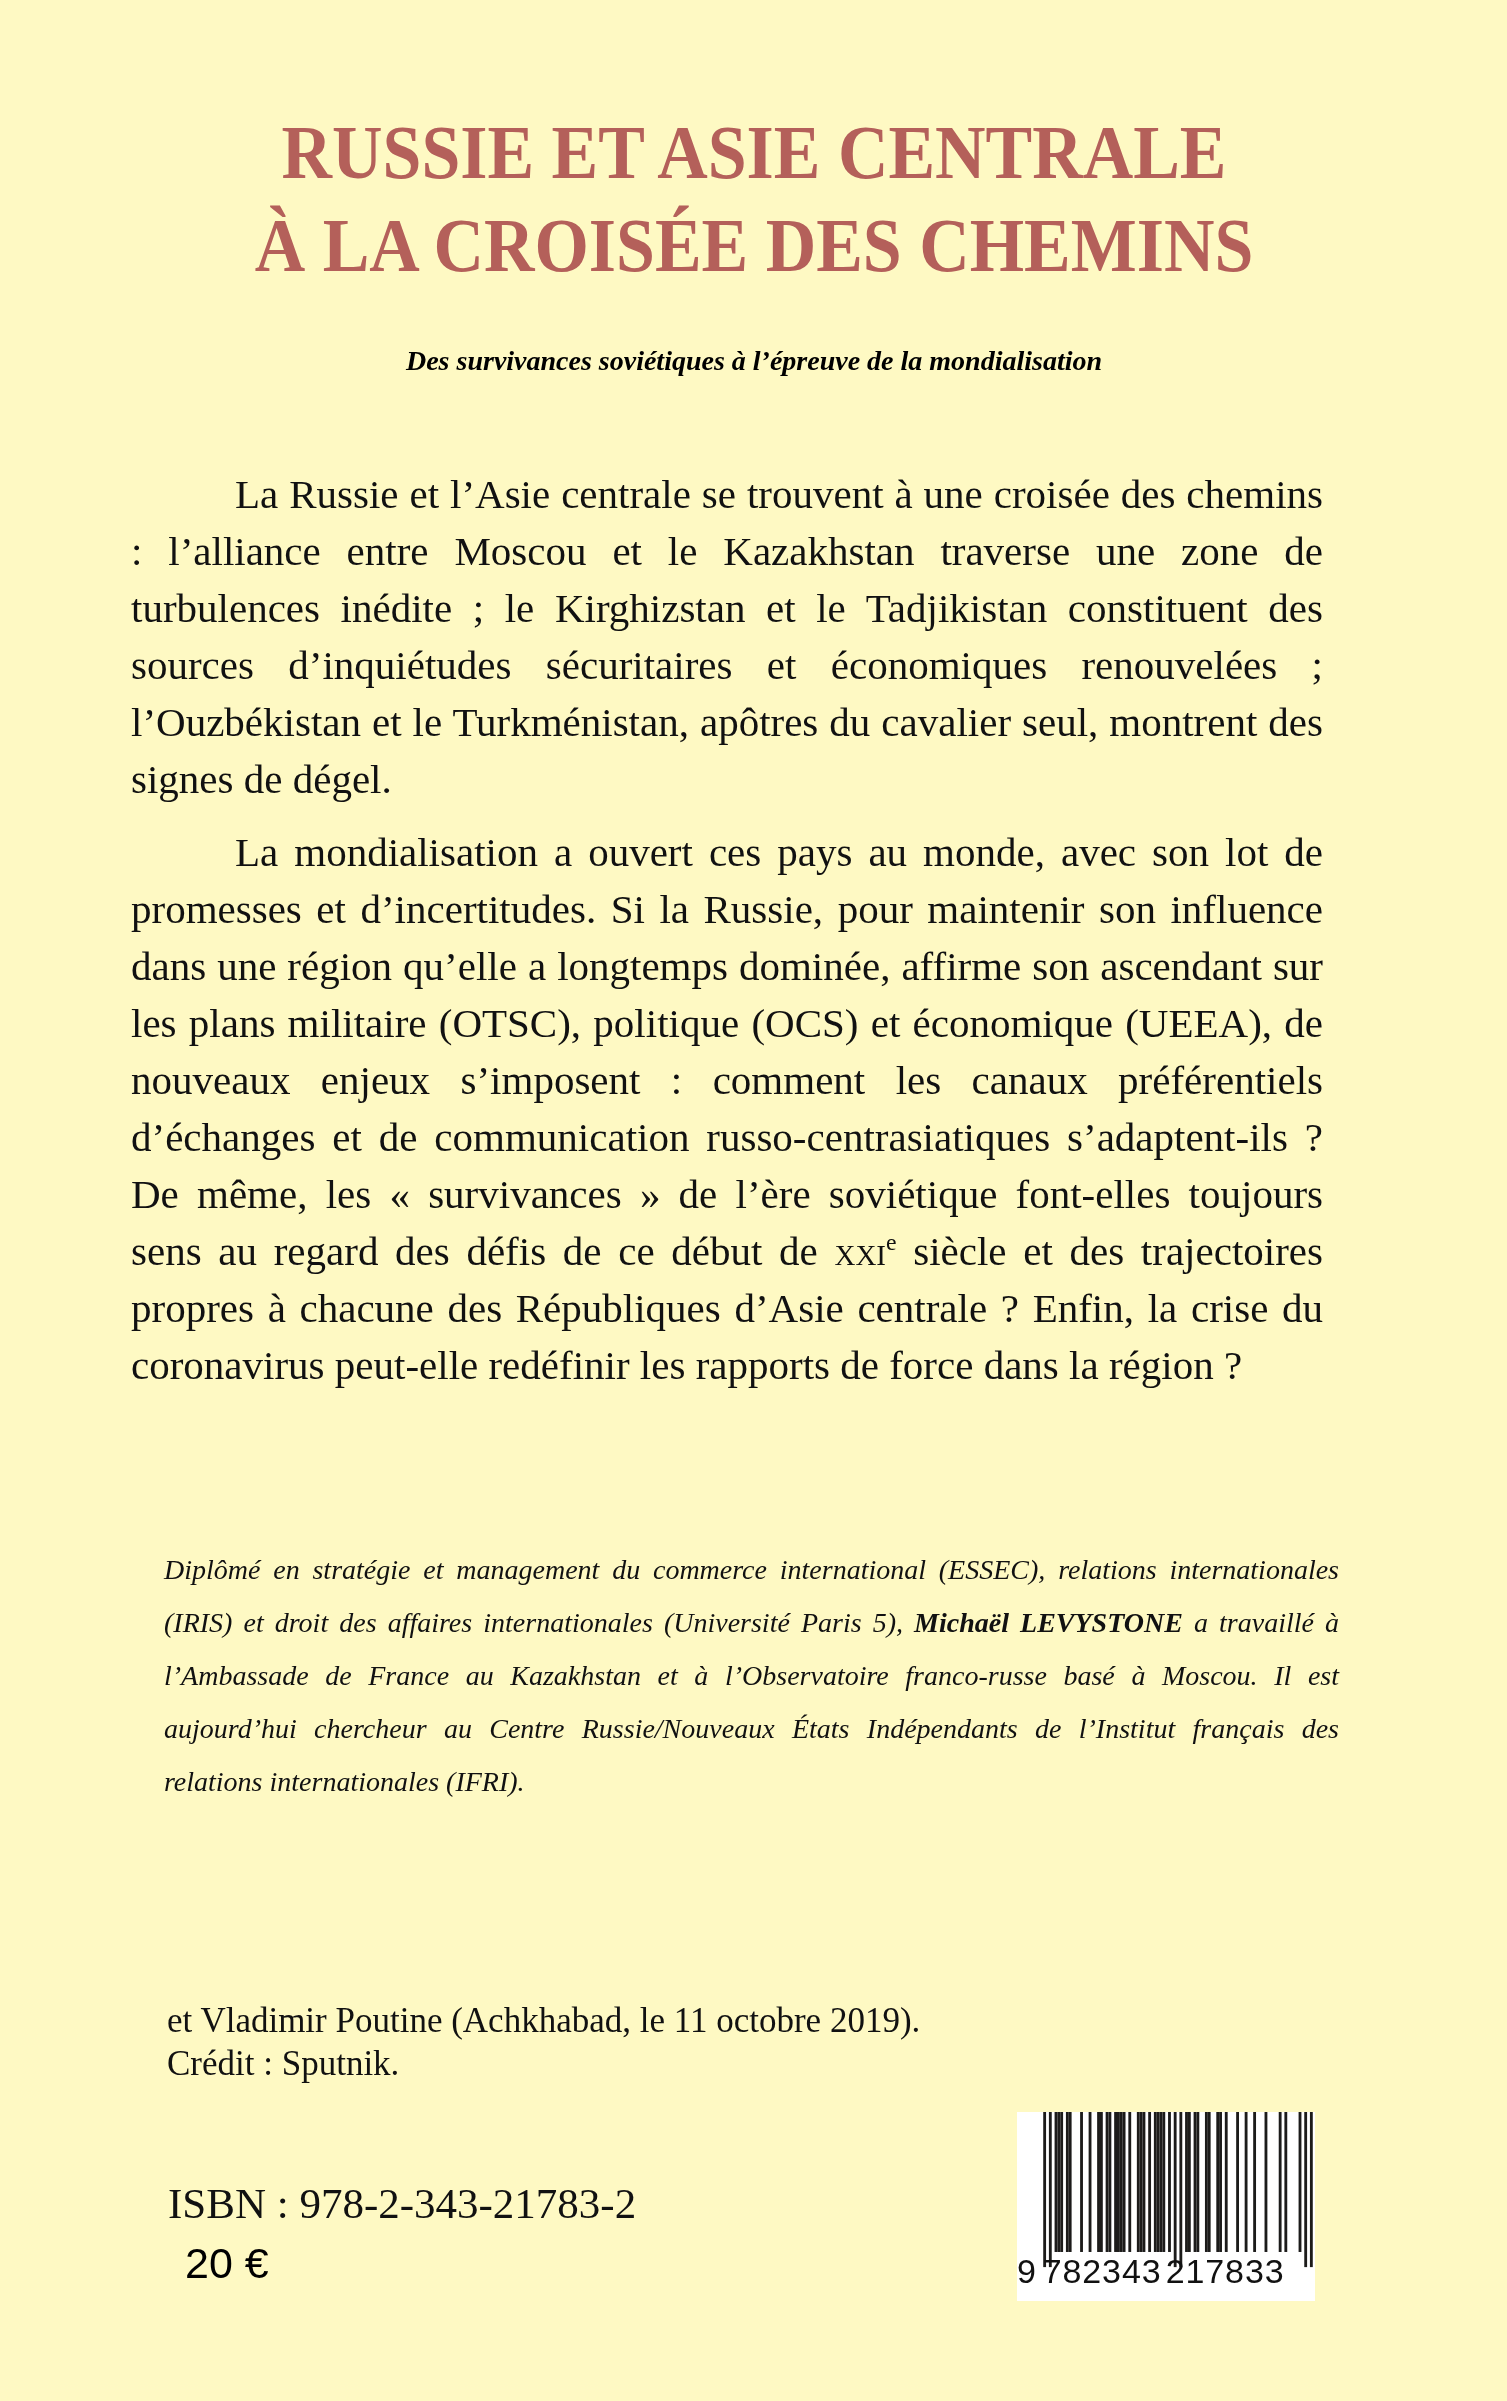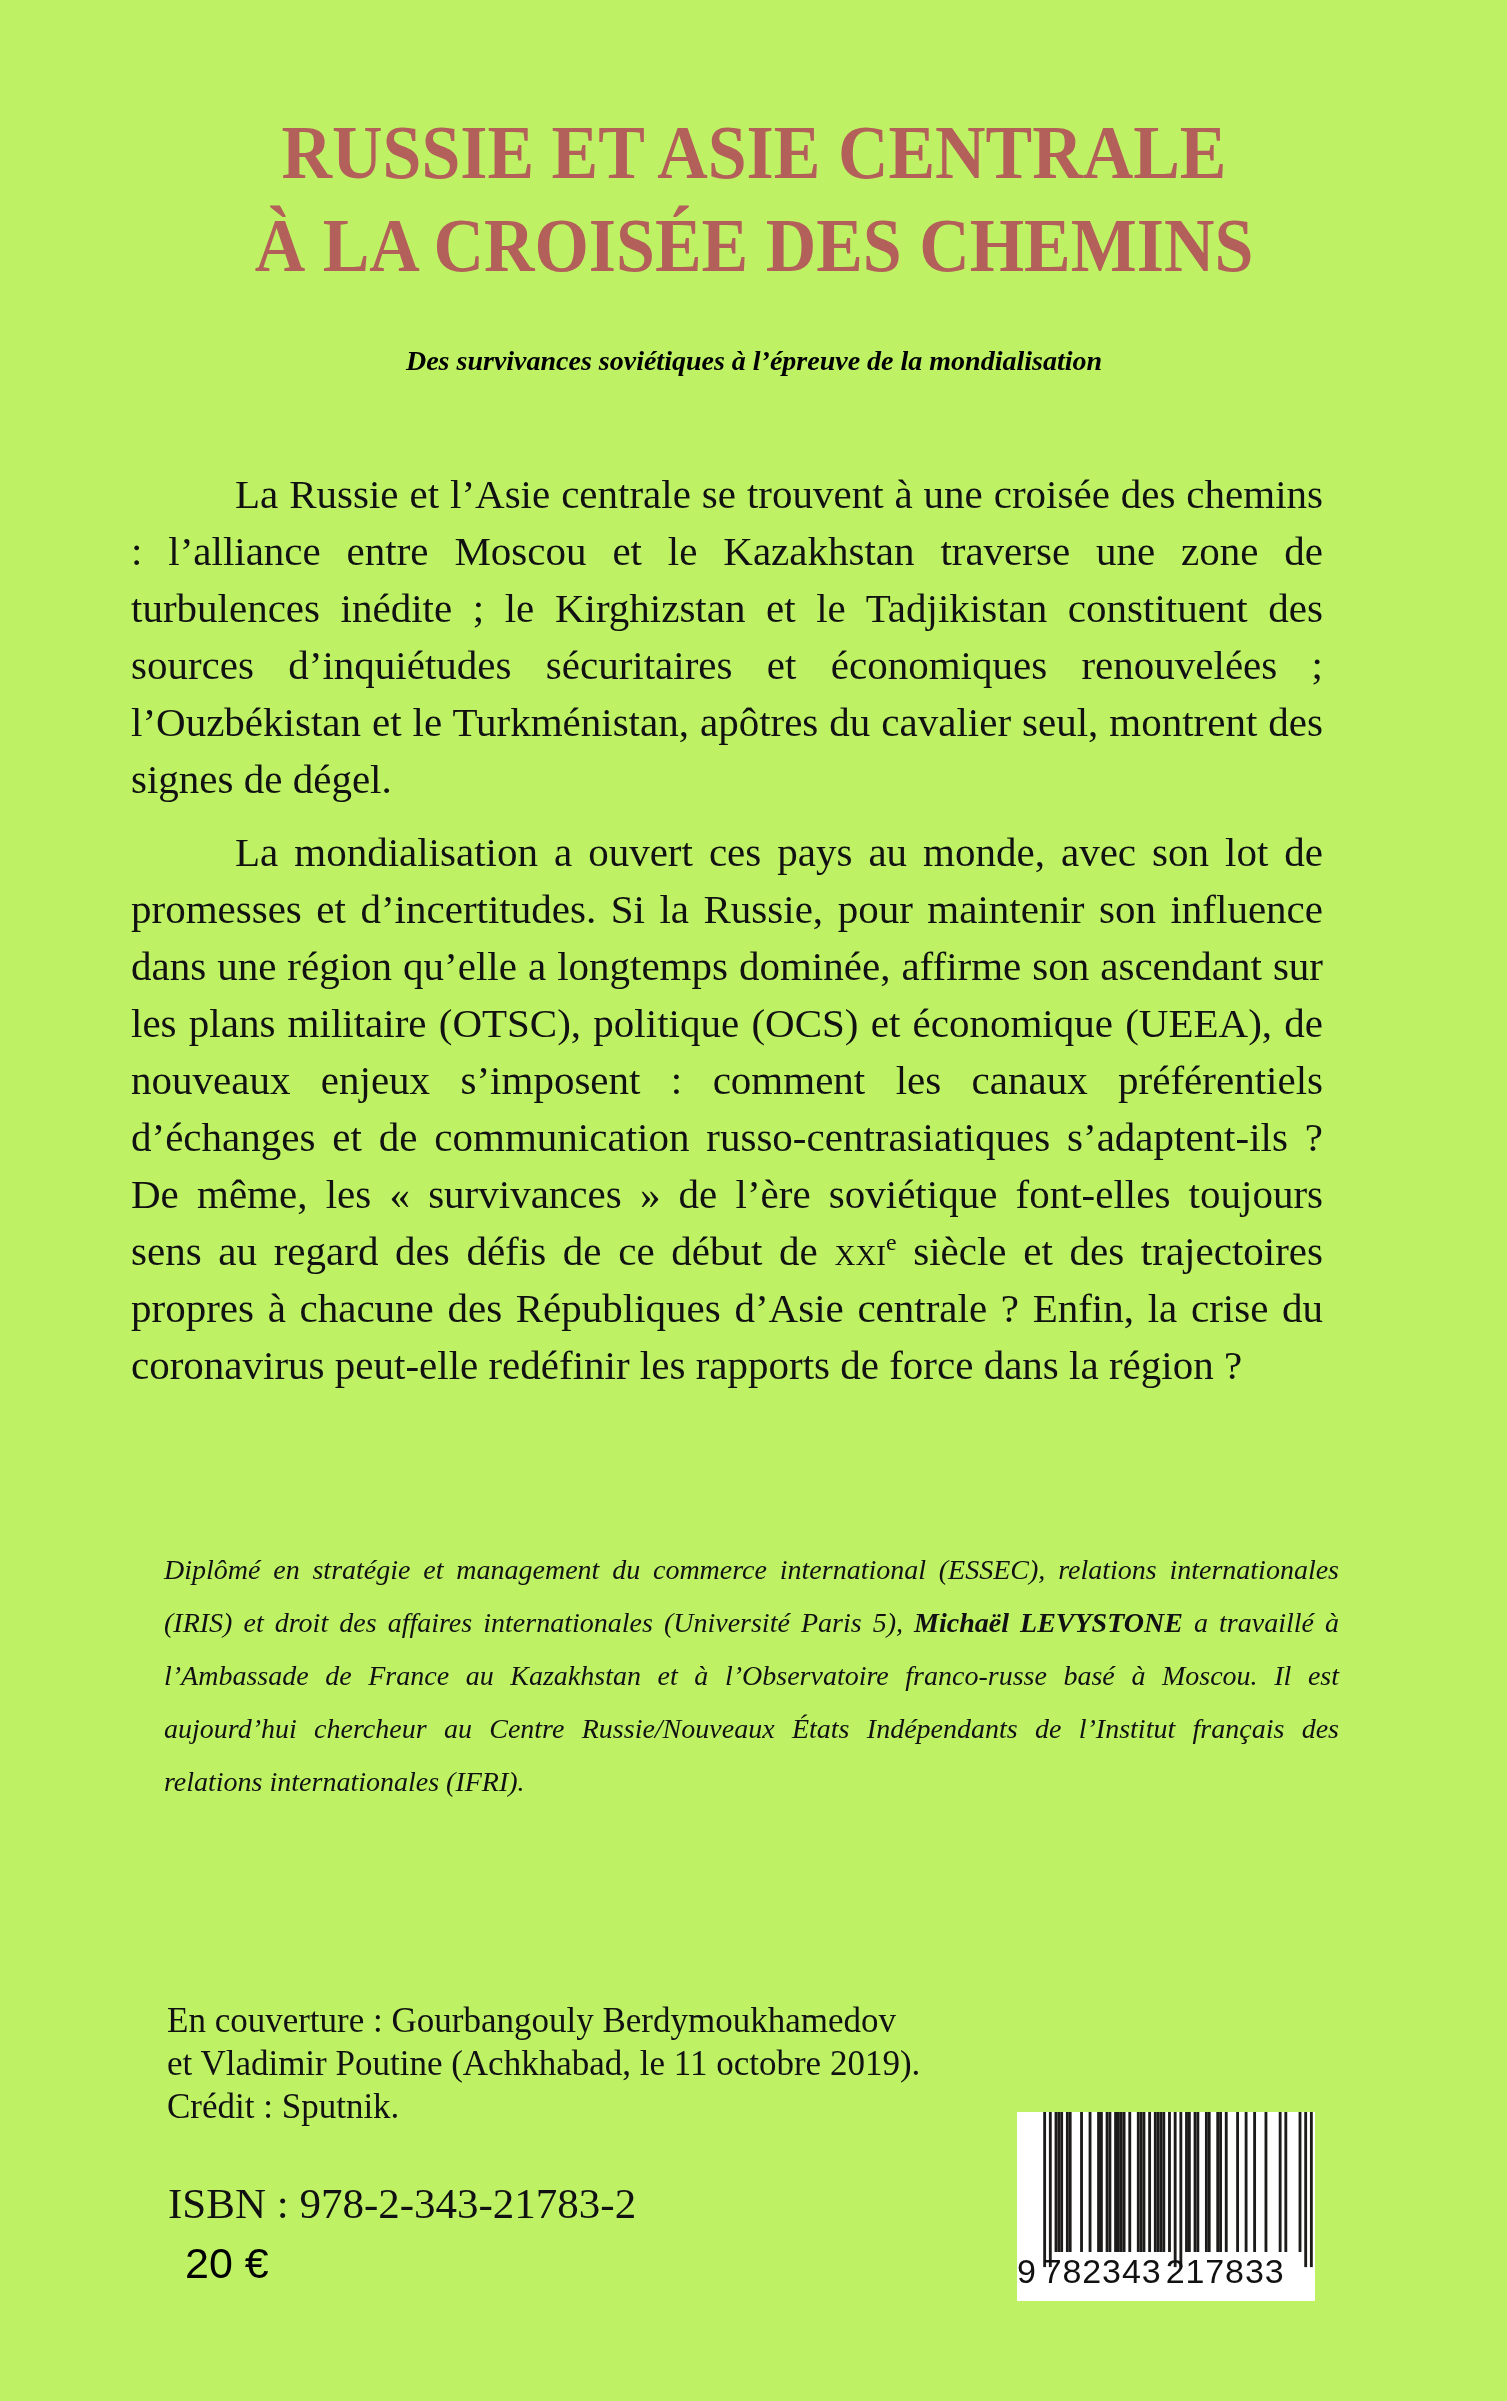--- a/index.html
+++ b/index.html
@@ -4,21 +4,21 @@
 <style>
   html, body {
     margin: 0;
     padding: 0;
     background: #ffffff;
   }
   .page {
     position: relative;
     width: 1508px;
     height: 2402px;
-    background: #bef264;
+    background: #fef9c3;
     font-family: "Liberation Serif", serif;
     color: #1a1a1a;
     overflow: hidden;
   }
 
   
   .title-block {
     position: absolute;
     top: 106px;
     left: 0;
@@ -166,21 +166,20 @@
   <div class="synopsis">
     <p><span>La Russie et l’Asie centrale se trouvent à une croisée des chemins : l’alliance entre Moscou et le Kazakhstan traverse une zone de turbulences inédite ; le Kirghizstan et le Tadjikistan constituent des sources d’inquiétudes sécuritaires et économiques renouvelées ; l’Ouzbékistan et le Turkménistan, apôtres du cavalier seul, montrent des signes de dégel.</span></p>
     <p><span>La mondialisation a ouvert ces pays au monde, avec son lot de promesses et d’incertitudes. Si la Russie, pour maintenir son influence dans une région qu’elle a longtemps dominée, affirme son ascendant sur les plans militaire (OTSC), politique (OCS) et économique (UEEA), de nouveaux enjeux s’imposent : comment les canaux préférentiels d’échanges et de communication russo-centrasiatiques s’adaptent-ils ? De même, les « survivances » de l’ère soviétique font-elles toujours sens au regard des défis de ce début de </span><span class="smallcaps">xxi</span><sup>e</sup><span> siècle et des trajectoires propres à chacune des Républiques d’Asie centrale ? Enfin, la crise du coronavirus peut-elle redéfinir les rapports de force dans la région ?</span></p>
   </div>
 
   <div class="bio">
     <span>Diplômé en stratégie et management du commerce international (ESSEC), relations internationales (IRIS) et droit des affaires internationales (Université Paris 5), </span><span class="author-name">Michaël LEVYSTONE</span><span> a travaillé à l’Ambassade de France au Kazakhstan et à l’Observatoire franco-russe basé à Moscou. Il est aujourd’hui chercheur au Centre Russie/Nouveaux États Indépendants de l’Institut français des relations internationales (IFRI).</span>
   </div>
 
   <div class="credit">
-    <div>En couverture : Gourbangouly Berdymoukhamedov</div>
     <div>et Vladimir Poutine (Achkhabad, le 11 octobre 2019).</div>
     <div>Crédit : Sputnik.</div>
   </div>
 
   <div class="isbn">ISBN : 978-2-343-21783-2</div>
   <div class="price">20 €</div>
 
   <div class="barcode">
     <svg id="barcode-svg" width="270" height="157" viewBox="0 0 285 166">
         <rect x="0" y="0" width="3" height="164" fill="#1c1b1a"></rect>

